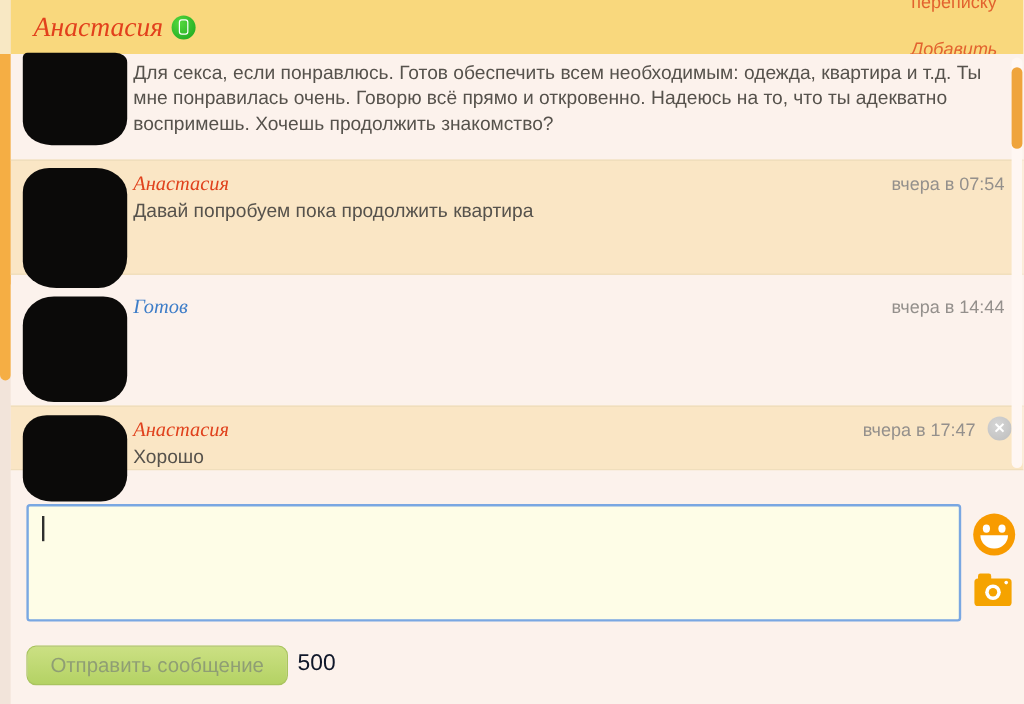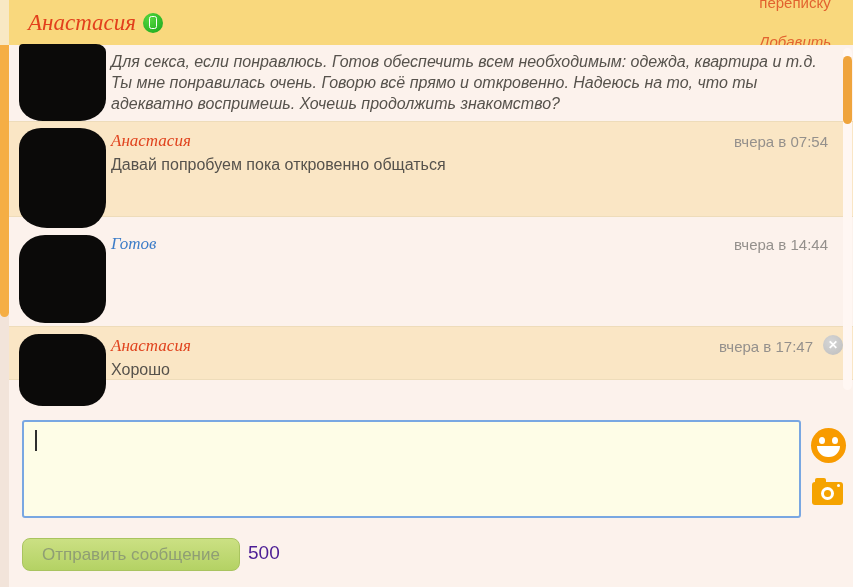--- a/index.html
+++ b/index.html
@@ -28,27 +28,27 @@
   .hdr-link.w2{width:78px;font-style:italic;}
 
   
   .msg{position:relative;box-sizing:border-box;padding:8px 20px 8px 102px;
        color:#56524c;font-size:16px;line-height:21px;}
   .msg.white{background:#fcf2ec;}
   .msg.cream{background:#fae6c5;border-top:1px solid #eedcba;border-bottom:1px solid #eedcba;}
   .msg-author{font-family:"Liberation Serif",serif;font-style:italic;font-size:17px;margin-bottom:3px;}
   .author-red{color:#e0421d;}
   .author-blue{color:#3d7dc8;}
-  .msg-time{position:absolute;top:9px;right:25px;color:#94908c;font-size:15px;}
+  .msg-time{position:absolute;top:9px;right:16px;color:#94908c;font-size:15px;}
   .avatar{position:absolute;left:10px;width:87px;background:#0b0a09;z-index:2;}
   .av1{top:-1px;height:77px;border-radius:4px 10px 26px 24px / 4px 8px 22px 20px;}
   .av2{top:6px;height:100px;border-radius:22px 26px 24px 28px / 20px 22px 26px 22px;}
   .av3{top:10px;height:88px;border-radius:26px 20px 22px 26px / 24px 18px 22px 24px;}
   .av4{top:7px;height:72px;border-radius:20px 24px 22px 24px / 18px 20px 22px 20px;}
-  .m1{height:76px;padding-top:6px;font-style:italic;}
+  .m1{height:88px;padding-top:6px;}
   .m2{height:96px;}
   .m3{height:99px;margin-top:8px;}
   .m4{height:54px;margin-top:2px;overflow:visible;}
   .close-btn{position:absolute;top:8px;right:10px;width:20px;height:20px;border-radius:50%;
     background:radial-gradient(circle at 40% 35%,#d6d6d6,#bdbdbd);color:#fff;font-size:12px;font-weight:bold;
     display:flex;align-items:center;justify-content:center;cursor:pointer;}
   .m4 .msg-time{right:40px;}
 
   
   .scroll-track{position:absolute;right:1px;top:48px;width:9px;height:342px;background:#fff7f3;border-radius:5px;}
@@ -68,21 +68,21 @@
 
   .camera{position:absolute;right:10px;top:90px;width:31px;height:23px;background:#f5a300;border-radius:3px;cursor:pointer;}
   .camera::before{content:"";position:absolute;left:3px;top:-4px;width:11px;height:5px;background:#f5a300;border-radius:2px 2px 0 0;}
   .camera .lens{position:absolute;left:9px;top:5px;width:13px;height:13px;border-radius:50%;background:#fff;}
   .camera .lens::after{content:"";position:absolute;left:3px;top:3px;width:7px;height:7px;border-radius:50%;background:#f5a300;}
   .camera .dot{position:absolute;right:3px;top:2px;width:3px;height:3px;border-radius:50%;background:#fff;}
 
   .send-btn{position:absolute;left:13px;top:146px;height:33px;padding:0 19px;
     background:linear-gradient(#cbe083,#b4d264);border:1px solid #a9c45f;border-radius:8px;
     color:#8f9e74;font-size:17px;font-family:"Liberation Sans",sans-serif;cursor:pointer;}
-  .char-count{position:absolute;left:239px;top:150px;font-size:19px;color:#4c1d95;}
+  .char-count{position:absolute;left:239px;top:150px;font-size:19px;color:#0f172a;}
 
   .bottom-strip{position:absolute;left:-9px;bottom:0;width:853px;height:9px;background:#f9eae1;border-top:1px solid #e5d9d1;}
 </style>
 </head>
 <body>
 
 <div class="gutter"></div>
 <div class="gutter-top"></div>
 <div class="gutter-orange"></div>
 
@@ -101,21 +101,21 @@
 
   <div class="msg white m1">
     <div class="avatar av1"></div>
     <div class="msg-text">Для секса, если понравлюсь. Готов обеспечить всем необходимым: одежда, квартира и т.д. Ты мне понравилась очень. Говорю всё прямо и откровенно. Надеюсь на то, что ты адекватно воспримешь. Хочешь продолжить знакомство?</div>
   </div>
 
   <div class="msg cream m2">
     <div class="avatar av2"></div>
     <div class="msg-author author-red">Анастасия</div>
     <div class="msg-time">вчера в 07:54</div>
-    <div class="msg-text">Давай попробуем пока откровенно общаться</div>
+    <div class="msg-text">Давай попробуем пока продолжить квартира</div>
   </div>
 
   <div class="msg white m3">
     <div class="avatar av3"></div>
     <div class="msg-author author-blue">Готов</div>
     <div class="msg-time">вчера в 14:44</div>
   </div>
 
   <div class="msg cream m4">
     <div class="avatar av4"></div>

